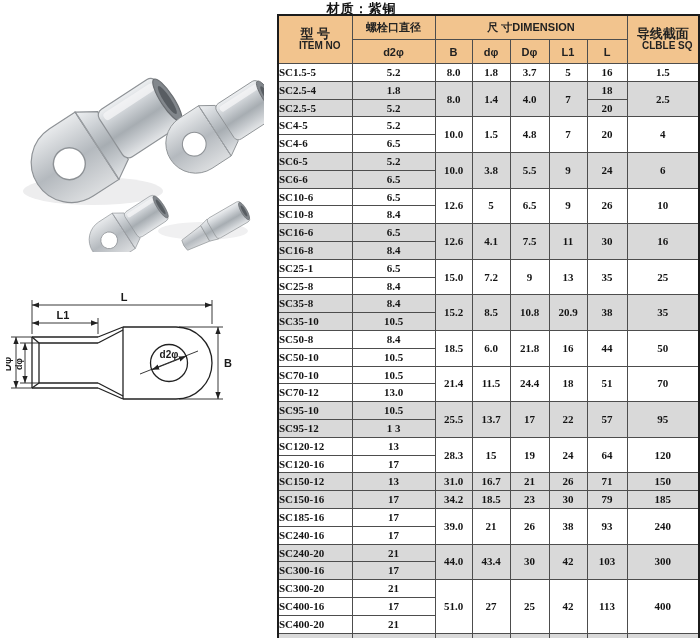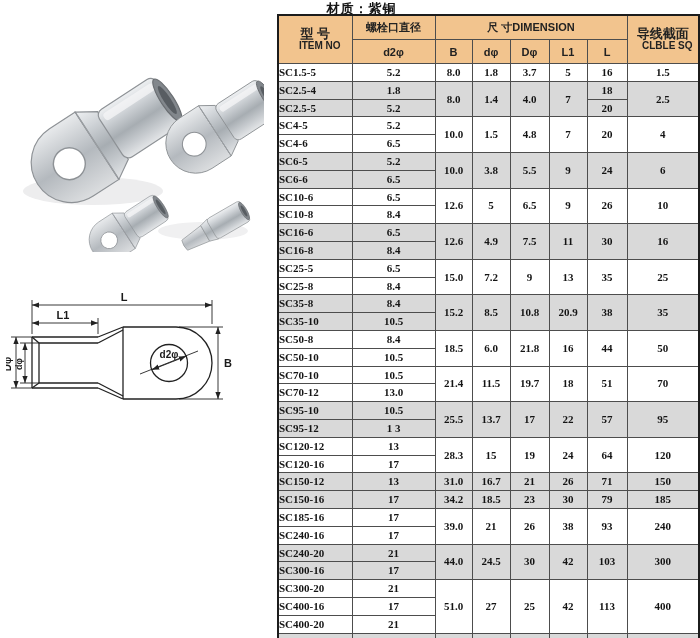--- a/index.html
+++ b/index.html
@@ -237,32 +237,32 @@
         <td rowspan="2">10</td>
       </tr>
       <tr>
         <td class="item">SC10-8</td>
         <td>8.4</td>
       </tr>
       <tr class="shade">
         <td class="item">SC16-6</td>
         <td>6.5</td>
         <td rowspan="2">12.6</td>
-        <td rowspan="2">4.9</td>
+        <td rowspan="2">4.1</td>
         <td rowspan="2">7.5</td>
         <td rowspan="2">11</td>
         <td rowspan="2">30</td>
         <td rowspan="2">16</td>
       </tr>
       <tr class="shade">
         <td class="item">SC16-8</td>
         <td>8.4</td>
       </tr>
       <tr>
-        <td class="item">SC25-5</td>
+        <td class="item">SC25-1</td>
         <td>6.5</td>
         <td rowspan="2">15.0</td>
         <td rowspan="2">7.2</td>
         <td rowspan="2">9</td>
         <td rowspan="2">13</td>
         <td rowspan="2">35</td>
         <td rowspan="2">25</td>
       </tr>
       <tr>
         <td class="item">SC25-8</td>
@@ -294,21 +294,21 @@
       </tr>
       <tr>
         <td class="item">SC50-10</td>
         <td>10.5</td>
       </tr>
       <tr>
         <td class="item">SC70-10</td>
         <td>10.5</td>
         <td rowspan="2">21.4</td>
         <td rowspan="2">11.5</td>
-        <td rowspan="2">19.7</td>
+        <td rowspan="2">24.4</td>
         <td rowspan="2">18</td>
         <td rowspan="2">51</td>
         <td rowspan="2">70</td>
       </tr>
       <tr>
         <td class="item">SC70-12</td>
         <td>13.0</td>
       </tr>
       <tr class="shade">
         <td class="item">SC95-10</td>
@@ -369,21 +369,21 @@
         <td rowspan="2">240</td>
       </tr>
       <tr>
         <td class="item">SC240-16</td>
         <td>17</td>
       </tr>
       <tr class="shade">
         <td class="item">SC240-20</td>
         <td>21</td>
         <td rowspan="2">44.0</td>
-        <td rowspan="2">24.5</td>
+        <td rowspan="2">43.4</td>
         <td rowspan="2">30</td>
         <td rowspan="2">42</td>
         <td rowspan="2">103</td>
         <td rowspan="2">300</td>
       </tr>
       <tr class="shade">
         <td class="item">SC300-16</td>
         <td>17</td>
       </tr>
       <tr>

